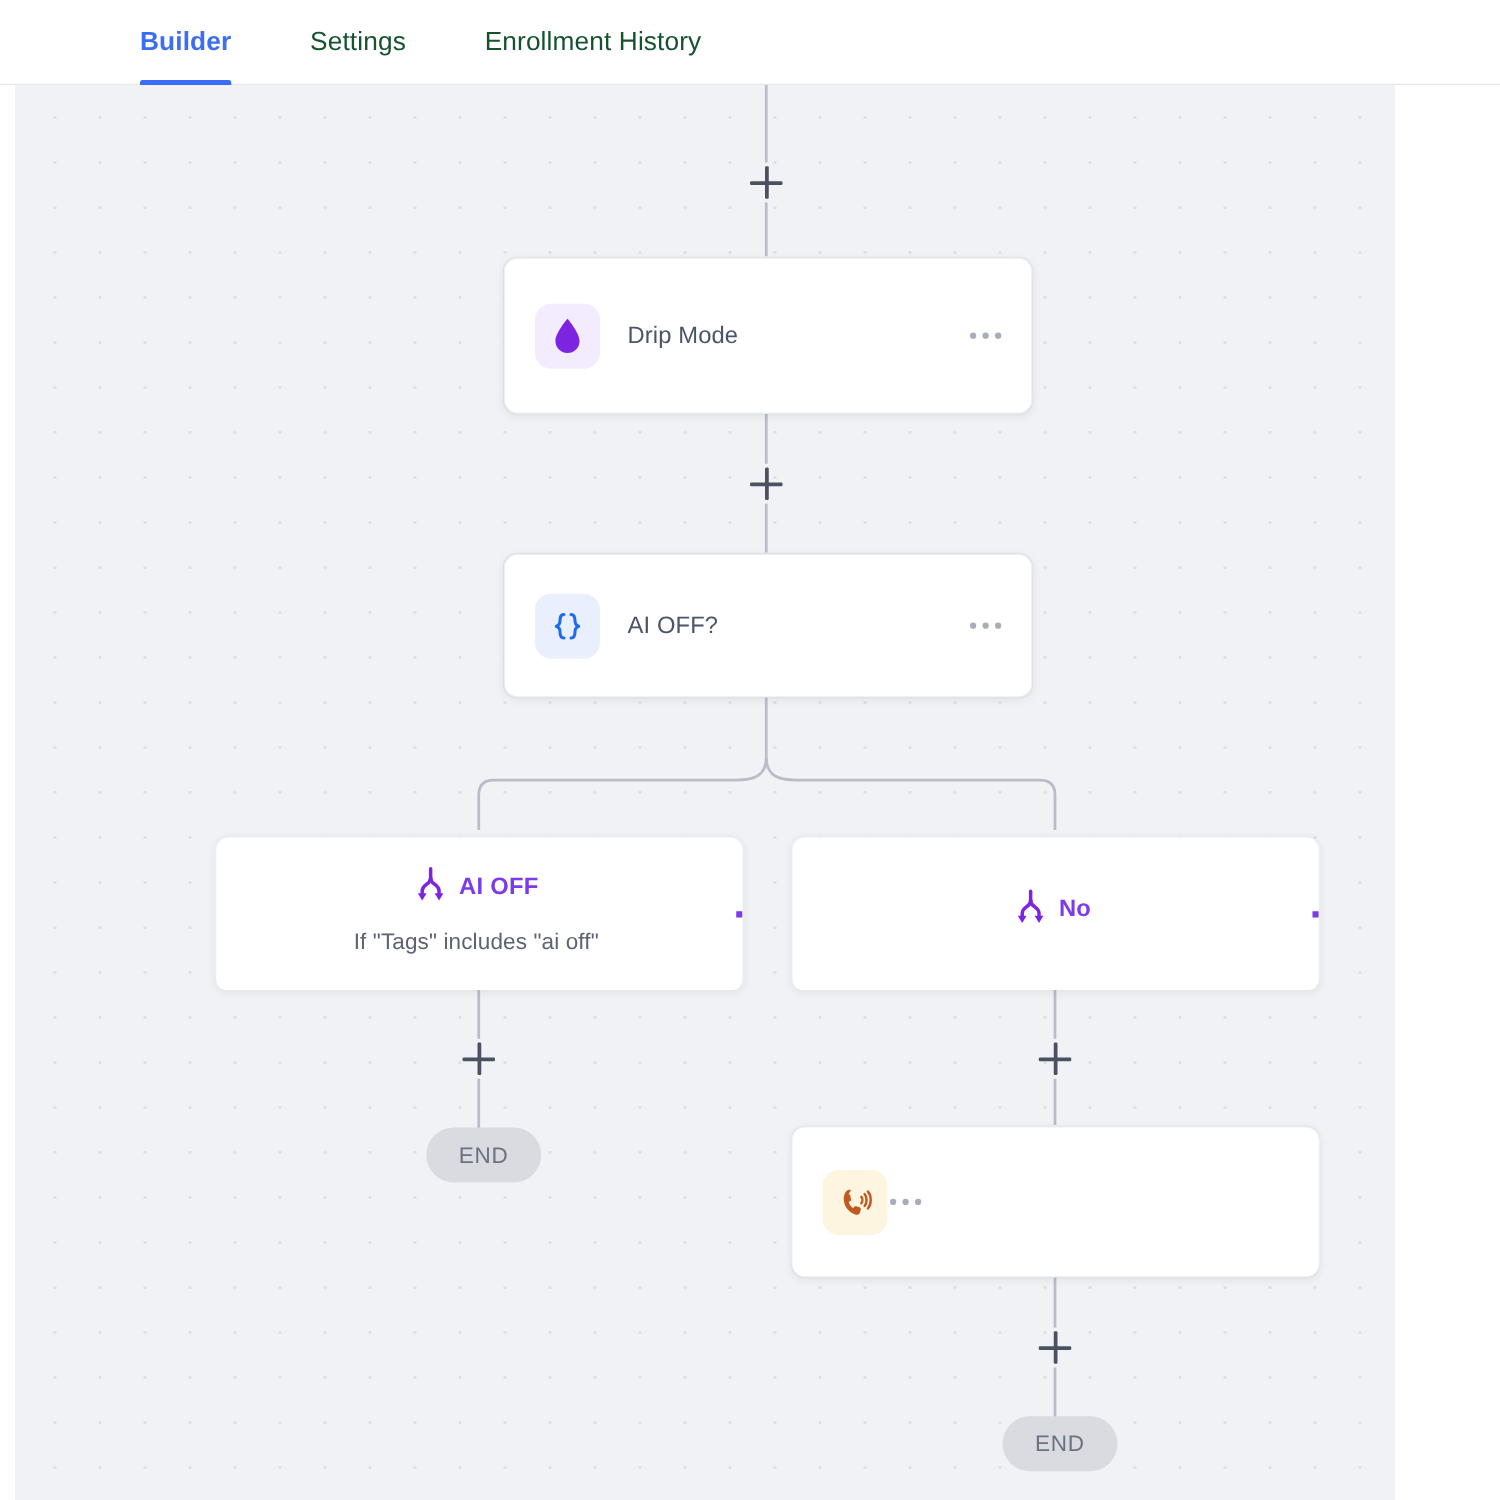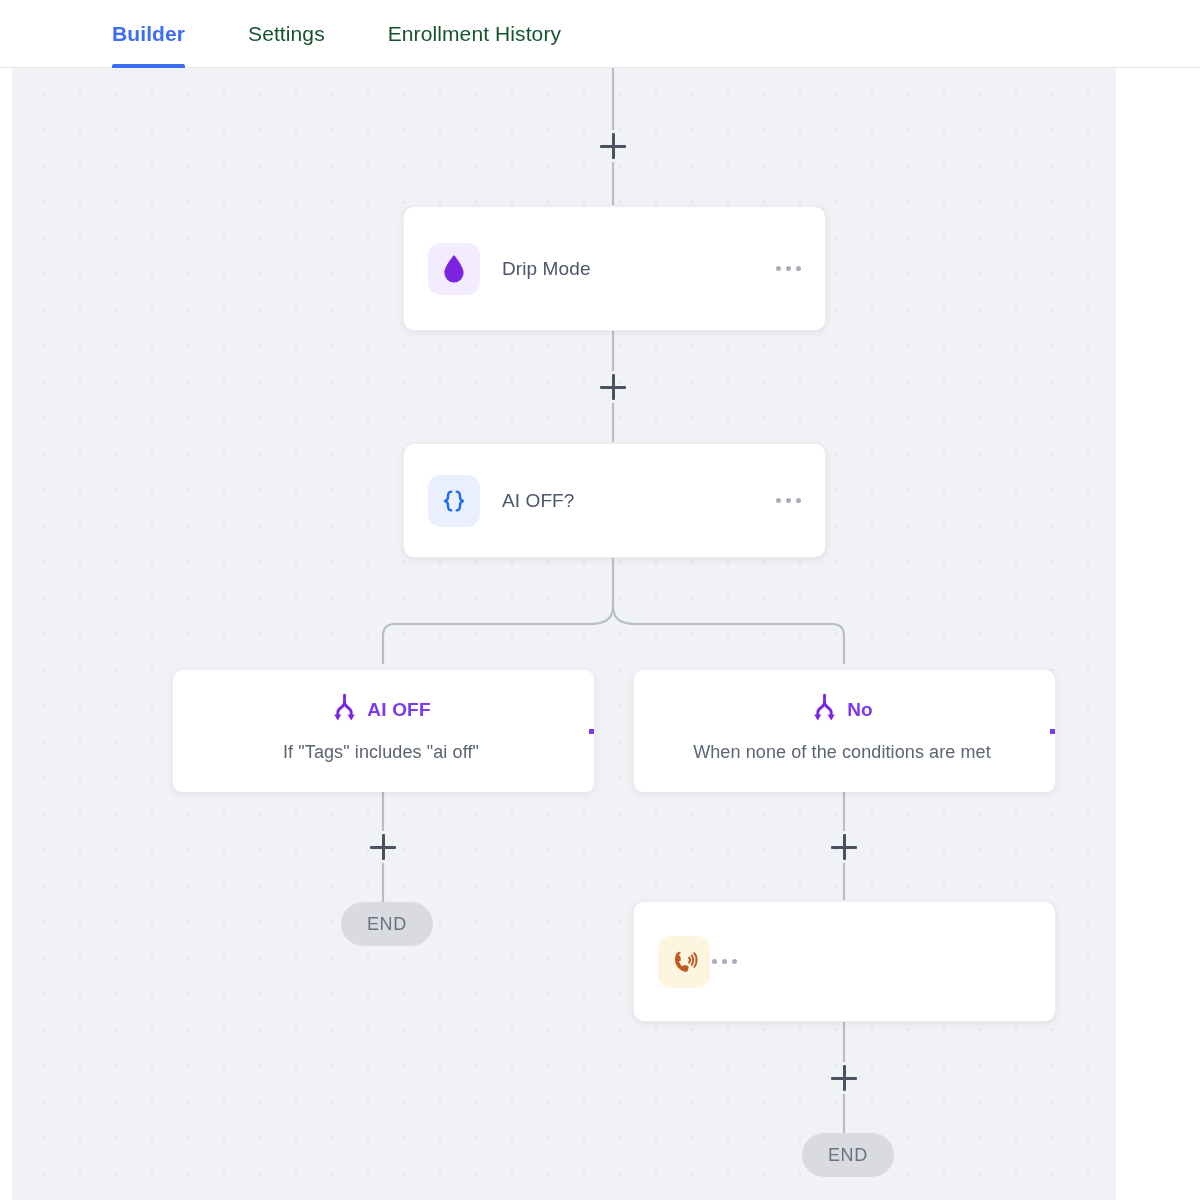--- a/index.html
+++ b/index.html
@@ -265,21 +265,20 @@
               <path d="M13 2 L13 9"></path>
               <path d="M13 9 C13 14.5 6.5 13.5 6.5 19 L6.5 22.5"></path>
               <path d="M13 9 C13 14.5 19.5 13.5 19.5 19 L19.5 22.5"></path>
             </g>
             <path d="M6.5 26.5 L3.1 20.8 L9.9 20.8 Z" fill="#7c24e0"></path>
             <path d="M19.5 26.5 L16.1 20.8 L22.9 20.8 Z" fill="#7c24e0"></path>
           </svg>
         </span>
         <span class="branch-label">No</span>
       </div>
-      <div class="branch-sub">When none of the conditions are met</div>
     </div>
     <div class="branch-accent"></div>
   </div>
 
   <div class="endpill" style="left:329px; top:834px;">
     <span>END</span>
   </div>
 
   <div class="node abs" style="left:621px; top:833px; width:423px; height:121px;">
     <div class="node-ico ico-call">

